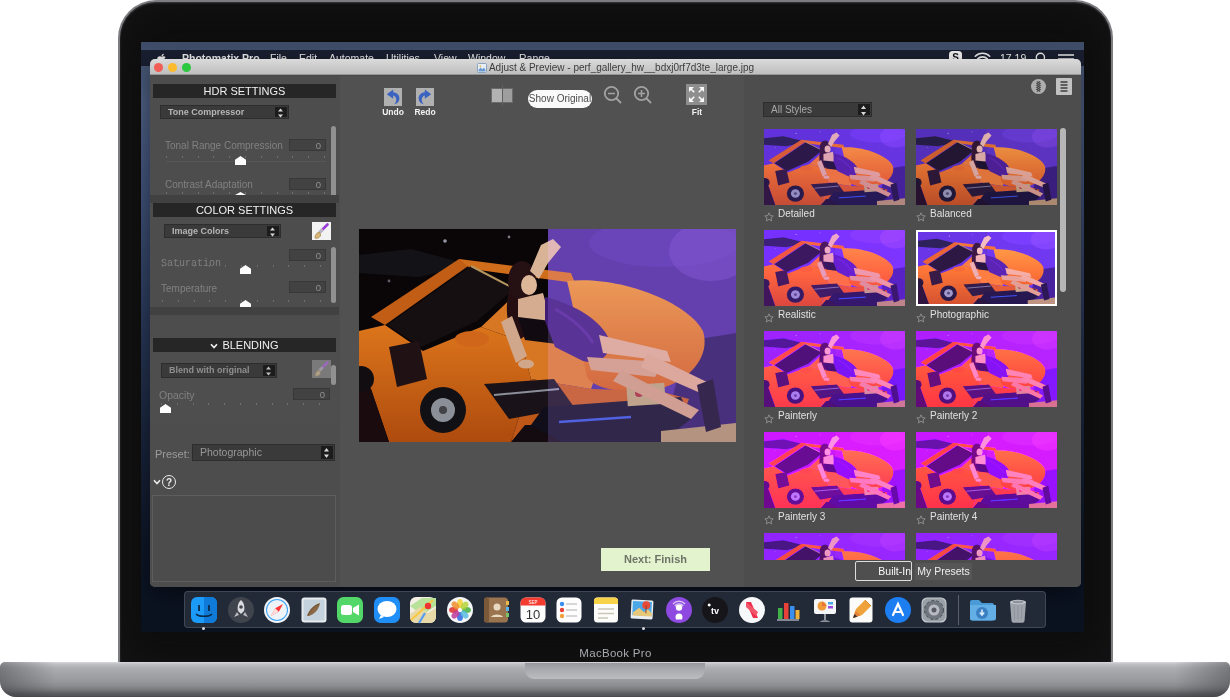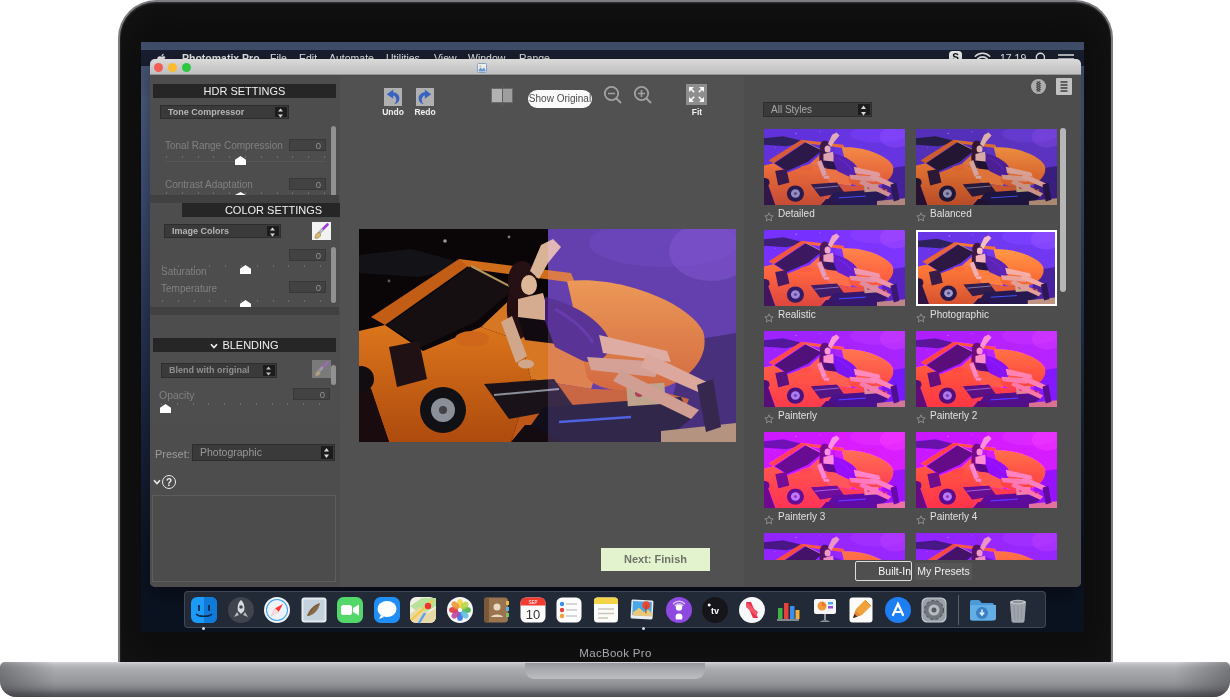--- a/index.html
+++ b/index.html
@@ -81,49 +81,50 @@
   <div id="window">
     <div id="titlebar">
       <div class="tl" style="left:3.5px;background:#f25e56;"></div>
       <div class="tl" style="left:17.5px;background:#fcbb2f;"></div>
       <div class="tl" style="left:31.5px;background:#2bc840;"></div>
       <svg style="position:absolute;left:327px;top:3.5px;" width="10" height="10" viewBox="0 0 10 10">
           <rect x="0.5" y="0.5" width="9" height="9" rx="1" fill="#e8eef5" stroke="#8aa0bd" stroke-width="1"></rect>
           <path d="M1.5 7l2-2.5 1.8 1.8L7 4.5l1.5 2.5v1.5h-7z" fill="#6a9ad0"></path>
           <circle cx="3.4" cy="3.2" r="1" fill="#e8c05a"></circle>
         </svg>
+        <div id="titletext">Adjust &amp; Preview - perf_gallery_hw__bdxj0rf7d3te_large.jpg</div>
     </div>
     <div id="leftpanel">
       <div class="hdr" style="top:8px;">HDR SETTINGS</div>
       <div class="dd" style="left:10px;top:29px;width:129px;height:14px;">Tone Compressor<span class="sp"><svg width="11" height="12" viewBox="0 0 11 12">
               <path d="M5.5 1.5 8 4.5H3z" fill="#d8d8d8"></path>
               <path d="M5.5 10.5 3 7.5h5z" fill="#d8d8d8"></path>
             </svg></span></div>
       <div class="lbl" style="left:15px;top:64px;">Tonal Range Compression</div>
       <div class="vbox" style="left:139px;top:63px;">0</div>
       <div class="ticks" style="left:16px;top:80px;width:160px;"></div>
       <div style="position:absolute;left:16px;top:85px;width:160px;height:1px;background:#575757;"></div>
       <div class="thumbp" style="left:85px;top:80px;"></div>
       <div class="lbl" style="left:15px;top:103px;">Contrast Adaptation</div>
       <div class="vbox" style="left:139px;top:102px;">0</div>
       <div class="ticks" style="left:16px;top:116px;width:160px;"></div>
       <div class="thumbp" style="left:85px;top:116px;height:3px;clip-path:polygon(50% 0,100% 100%,0 100%);"></div>
       <div class="sbar" style="left:181px;top:50px;height:72px;"></div>
       <div style="position:absolute;left:0;top:119px;width:189px;height:8px;background:#414141;"></div>
-      <div class="hdr" style="top:127px;margin-left:29px;">COLOR SETTINGS</div>
+      <div class="hdr" style="top:127px;">COLOR SETTINGS</div>
       <div class="dd" style="left:14px;top:148px;width:117px;height:14px;">Image Colors<span class="sp"><svg width="11" height="12" viewBox="0 0 11 12">
               <path d="M5.5 1.5 8 4.5H3z" fill="#d8d8d8"></path>
               <path d="M5.5 10.5 3 7.5h5z" fill="#d8d8d8"></path>
             </svg></span></div>
       <div class="brushbtn" style="left:162px;top:146px;background:#f2f2f2;"><svg width="19" height="18" viewBox="0 0 19 18">
             <path d="M8.5 9.5 L15.5 2.5" stroke="#9a3ad8" stroke-width="2.6" stroke-linecap="round"></path>
             <path d="M6.8 11.2 L9.8 8.2" stroke="#b8b8c0" stroke-width="3" stroke-linecap="round"></path>
             <path d="M3 16 C3 12.5 5 10.5 7.5 10.5 C9 12 9 14 7 15.5 C5.8 16.3 4.2 16.3 3 16 Z" fill="#d8b878" stroke="#a88848" stroke-width=".8"></path>
           </svg></div>
-      <div class="lbl" style="left:11px;top:190px;">Saturation</div>
+      <div class="lbl" style="left:11px;top:182px;font-family:Liberation Mono, monospace;">Saturation</div>
       <div class="vbox" style="left:139px;top:173px;">0</div>
       <div class="ticks" style="left:12px;top:189px;width:165px;"></div>
       <div class="thumbp" style="left:90px;top:189px;"></div>
       <div class="lbl" style="left:11px;top:207px;">Temperature</div>
       <div class="vbox" style="left:139px;top:205px;">0</div>
       <div class="ticks" style="left:12px;top:224px;width:165px;"></div>
       <div class="thumbp" style="left:90px;top:224px;"></div>
       <div class="sbar" style="left:181px;top:171px;height:56px;"></div>
       <div style="position:absolute;left:0;top:231px;width:189px;height:8px;background:#414141;"></div>
       <div class="hdr" style="top:262px;"><svg width="8" height="6" viewBox="0 0 8 6" style="margin-right:4px;">

